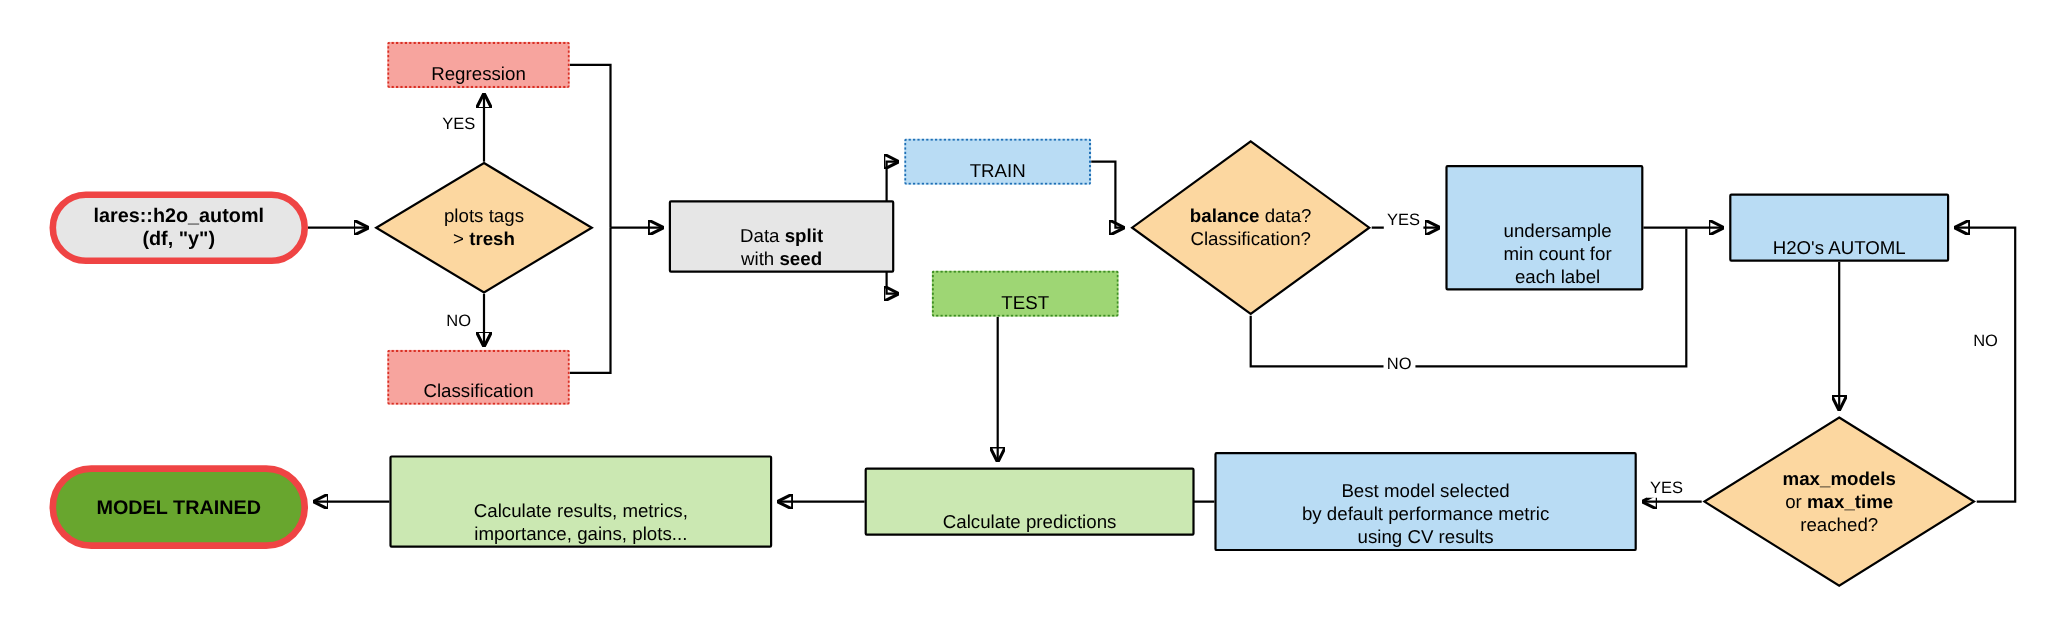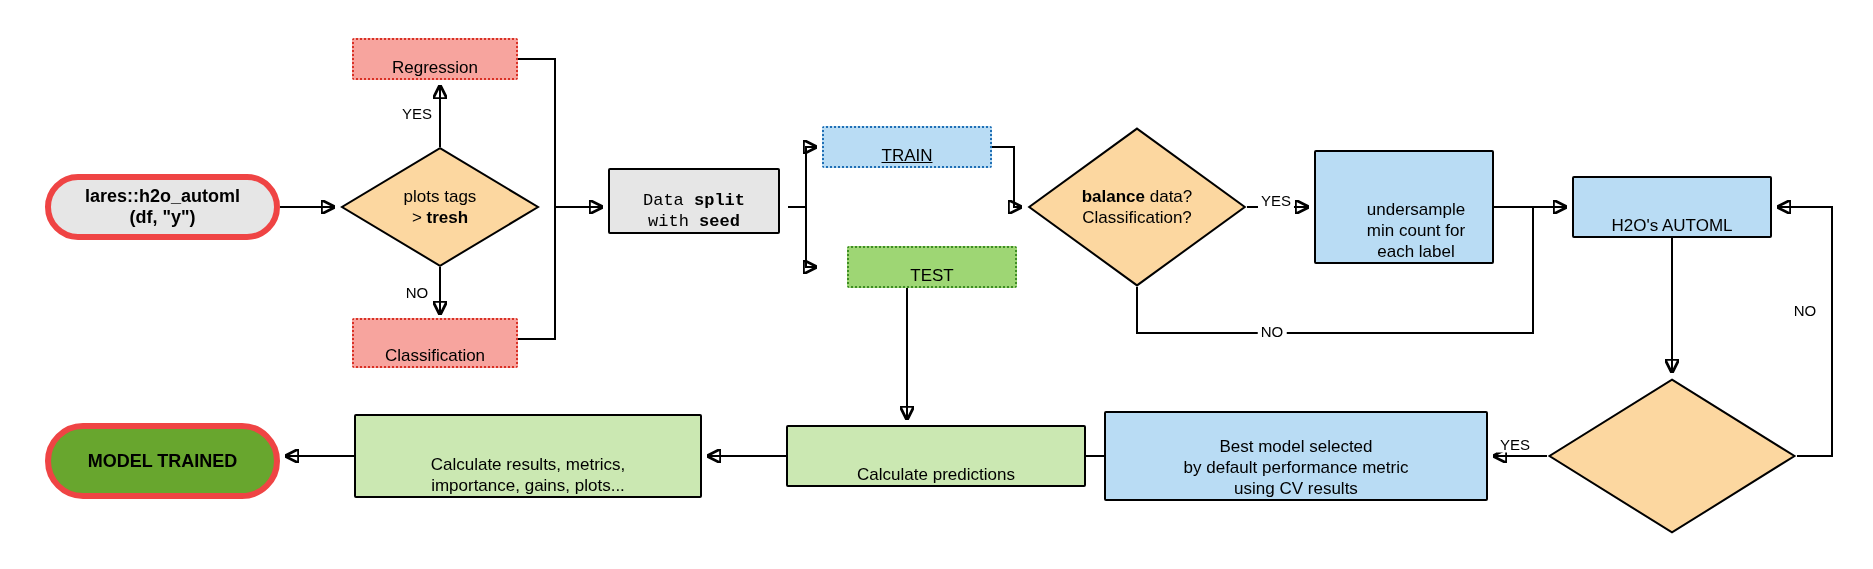--- a/index.html
+++ b/index.html
@@ -16,21 +16,21 @@
   .pill { border: 6px solid #ef4444; border-radius: 40px; font-weight: bold; font-size: 18px; }
   .diamond { background: transparent; }
   .diamond .shape { position: absolute; inset: 0; width: 100%; height: 100%; }
   .diamond .shape polygon { fill: var(--orange, #FCD7A0); stroke: var(--line, #000); stroke-width: 2; }
   .diamond .txt { position: relative; z-index: 1; }
   .edge-label { position: absolute; z-index: 3; transform: translate(-50%, -50%);
                 font-size: 15px; line-height: 17px; background: #fff; padding: 0 3px; }
   .bg-gray { background: var(--gray, #E6E6E6); }
   .bg-salmon { background: var(--salmon, #F7A49E); border-color: var(--salmon-border, #D93025); }
   .bg-blue { background: var(--blue, #B9DCF4); }
-  .bd-blue { border-color: var(--blue-border, #1F6FB5); text-decoration: underline; }
+  .bd-blue { border-color: var(--blue-border, #1F6FB5); }
   .bg-green-test { background: var(--green-test, #9ED674); border-color: var(--green-test-border, #3E8E24); }
   .bg-green-calc { background: var(--green-calc, #CBE8B2); }
   .bg-green-trained { background: var(--green-trained, #68A62E); }
   b { font-weight: bold; }
 </style>
 </head>
 <body>
 
 <div class="canvas">
 
@@ -79,21 +79,21 @@
   </div>
 
   <div class="node rect dotted bg-salmon" style="left:352px;top:38px;width:166px;height:42px;">
     <div>Regression</div>
   </div>
 
   <div class="node rect dotted bg-salmon" style="left:352px;top:318px;width:166px;height:50px;">
     <div>Classification</div>
   </div>
 
-  <div class="node rect bg-gray" style="left:608px;top:168px;width:172px;height:66px;font-family:Liberation Mono, monospace;">
+  <div class="node rect bg-gray" style="left:608px;top:182px;width:205px;height:66px;">
     <div class="txt">
       <div><span>Data </span><b>split</b></div>
       <div><span>with </span><b>seed</b></div>
     </div>
   </div>
 
   <div class="node rect dotted bg-blue bd-blue" style="left:822px;top:126px;width:170px;height:42px;">
     <div>TRAIN</div>
   </div>
 
@@ -120,20 +120,25 @@
   </div>
 
   <div class="node rect bg-blue" style="left:1572px;top:176px;width:200px;height:62px;">
     <div>H2O's AUTOML</div>
   </div>
 
   <div class="node diamond" style="left:1547px;top:378px;width:250px;height:156px;">
     <svg class="shape" viewBox="0 0 100 100" preserveAspectRatio="none">
       <polygon points="50,1 99,50 50,99 1,50" vector-effect="non-scaling-stroke"></polygon>
     </svg>
+    <div class="txt">
+      <div><b>max_models</b></div>
+      <div><span>or </span><b>max_time</b></div>
+      <div>reached?</div>
+    </div>
   </div>
 
   <div class="node rect bg-blue" style="left:1104px;top:411px;width:384px;height:90px;">
     <div class="txt">
       <div>Best model selected</div>
       <div>by default performance metric</div>
       <div>using CV results</div>
     </div>
   </div>
 

